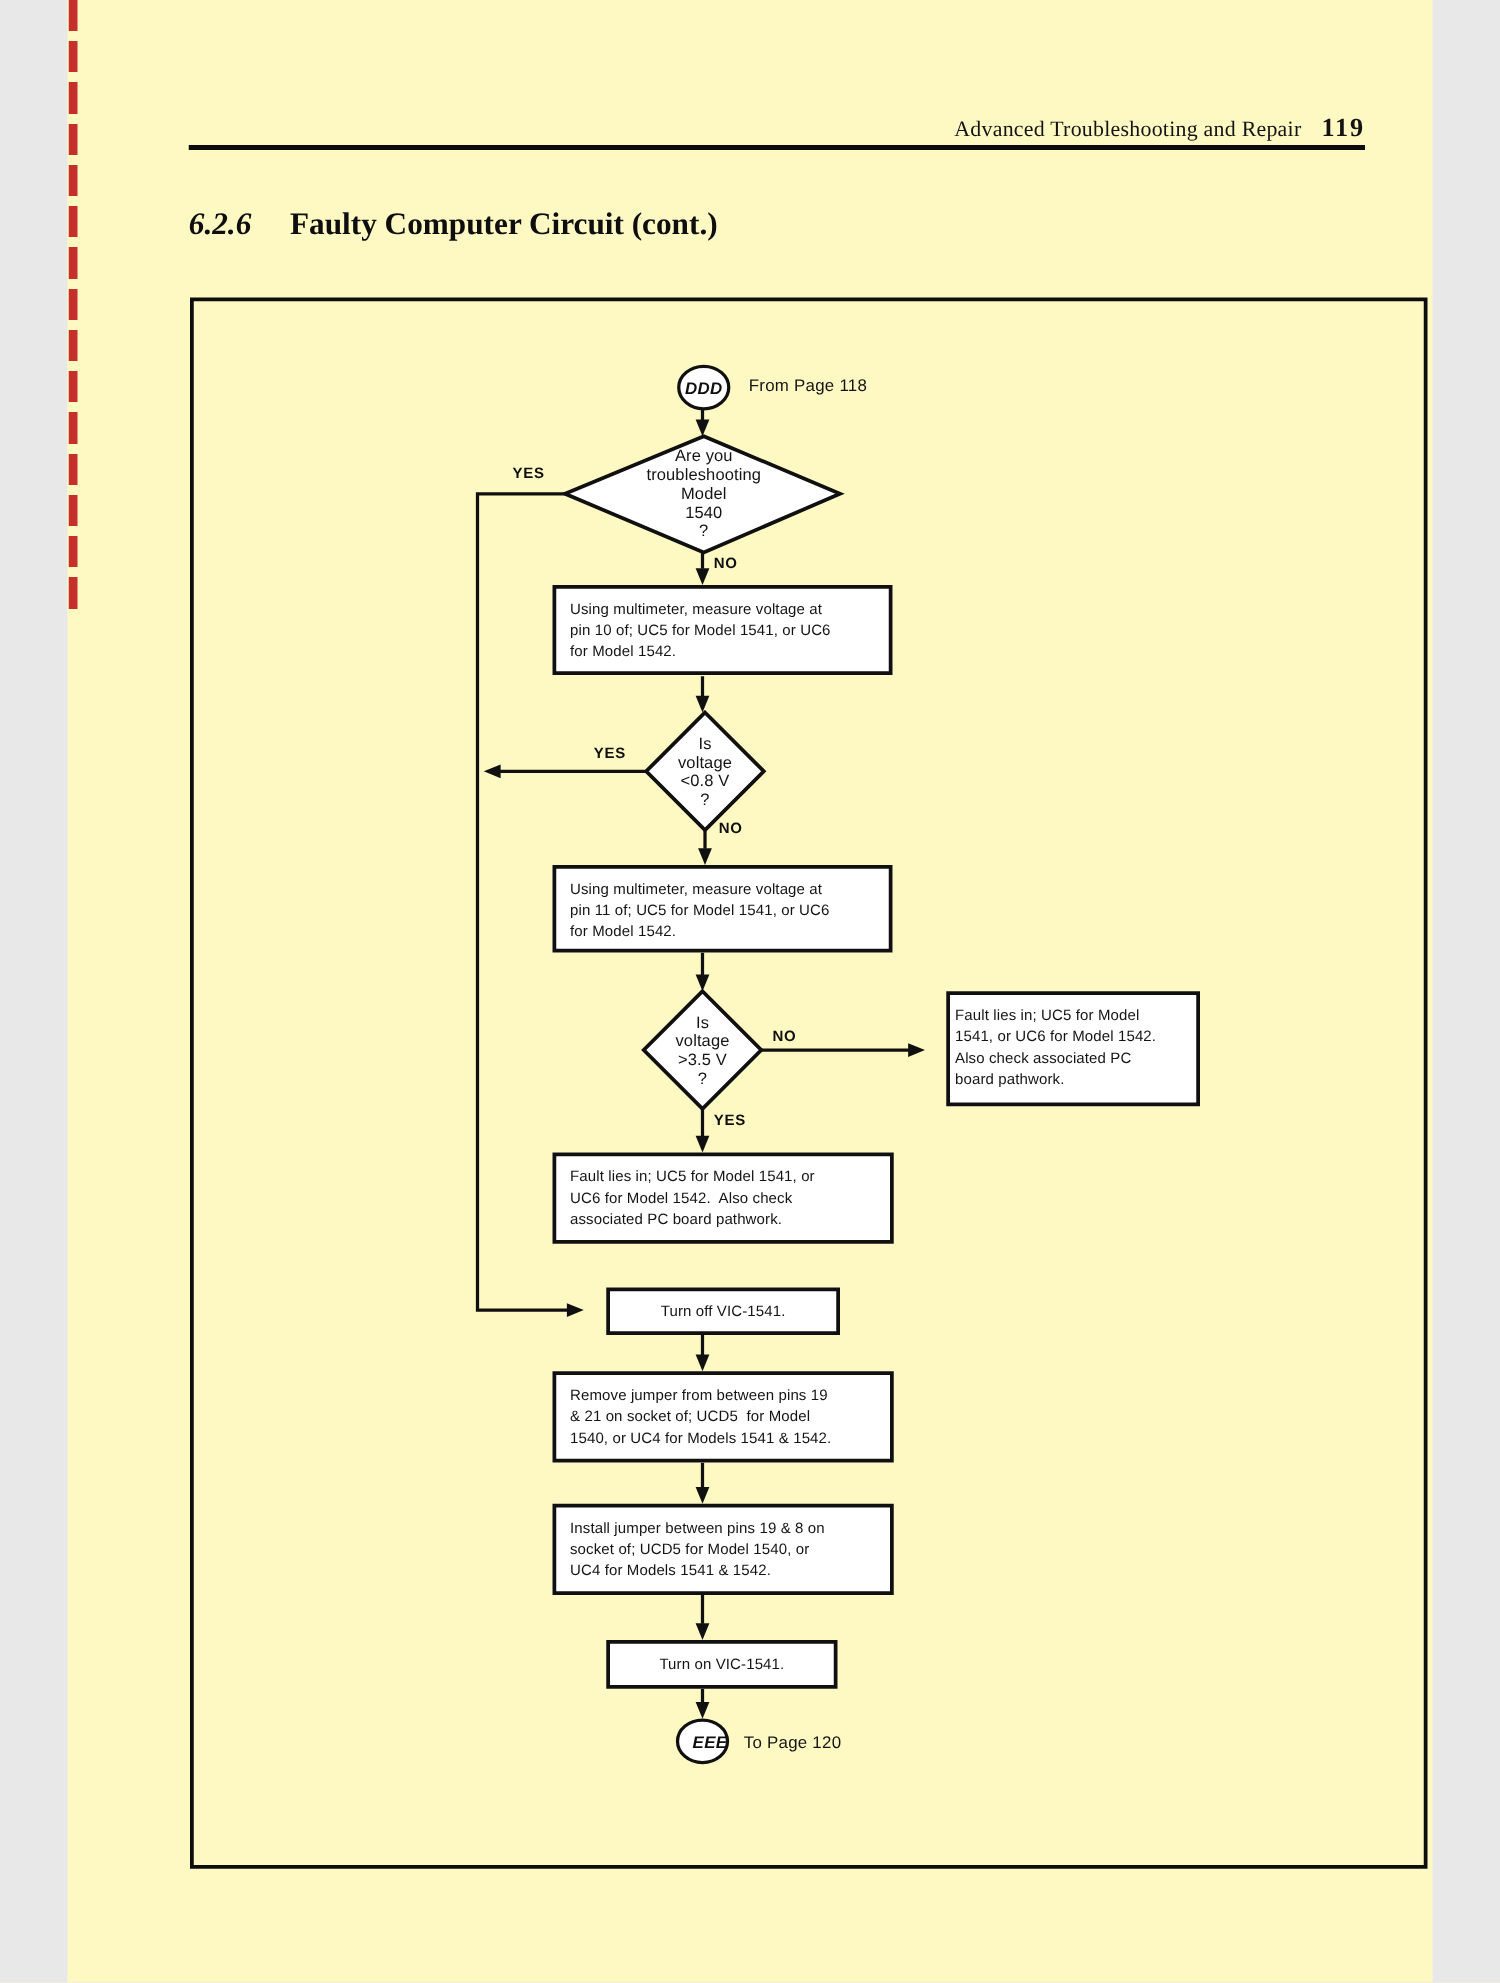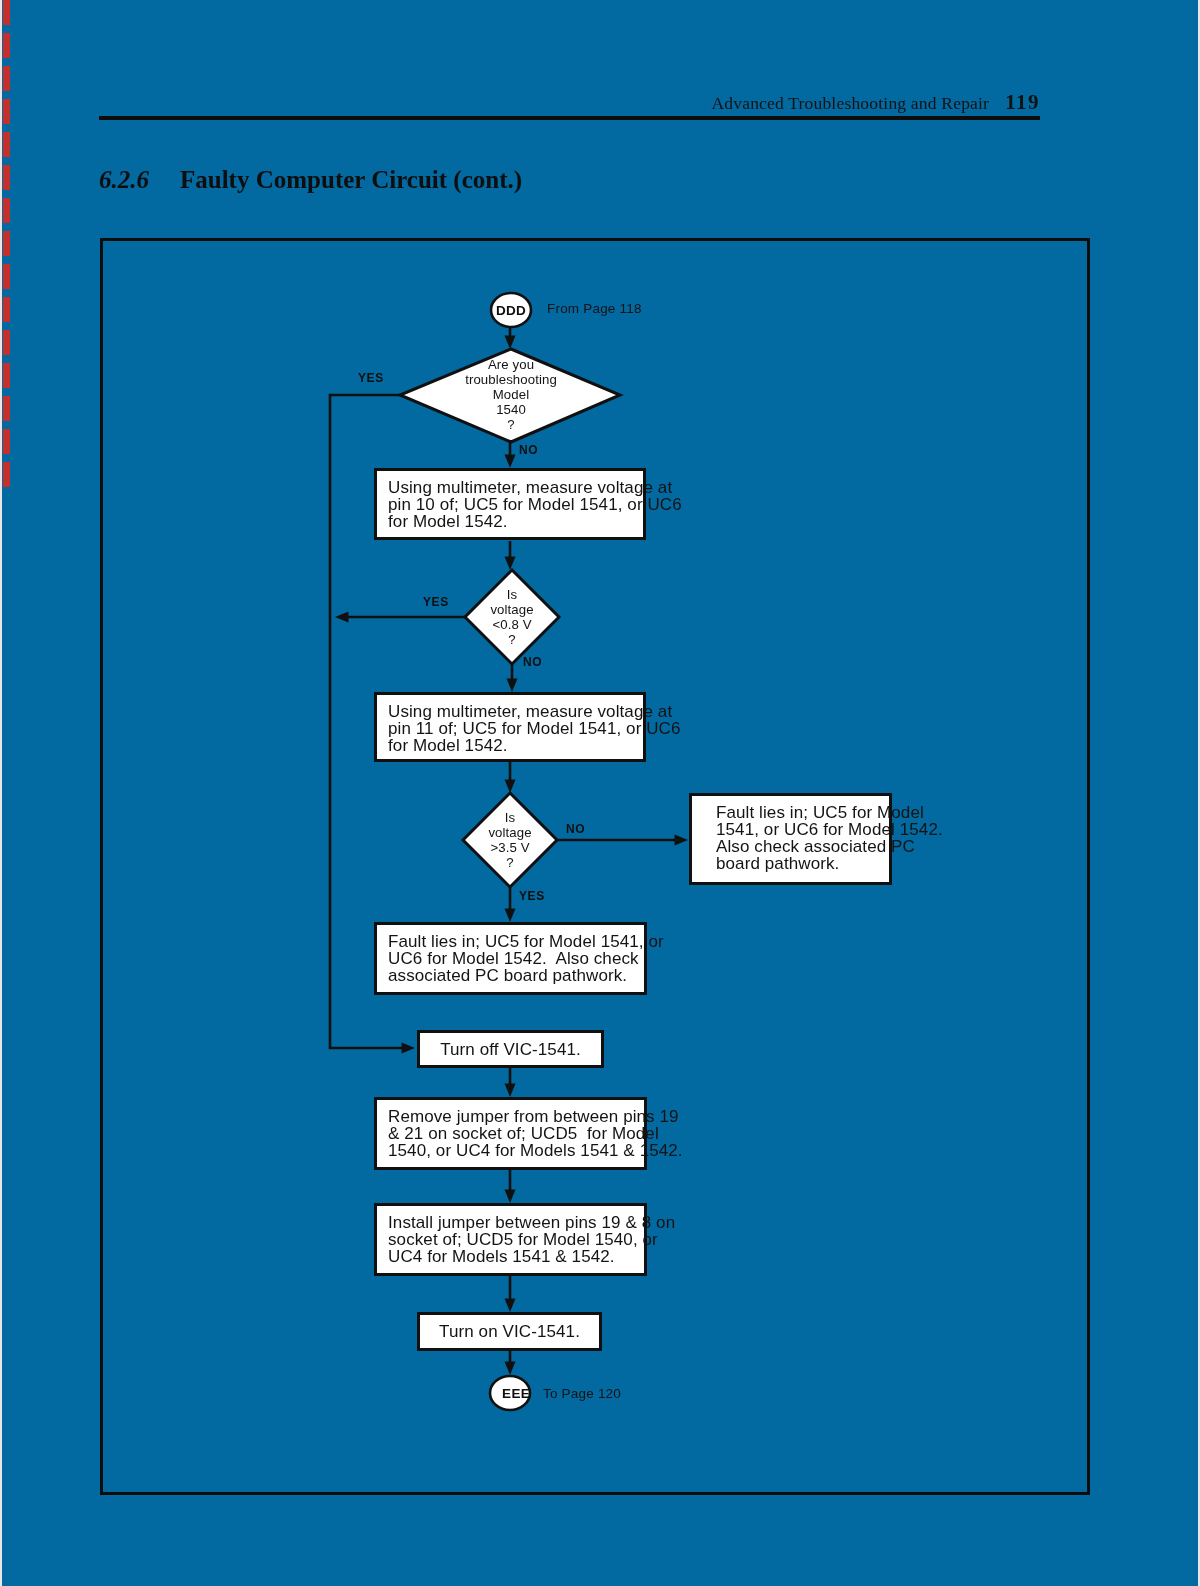--- a/index.html
+++ b/index.html
@@ -1,18 +1,18 @@
 <!DOCTYPE html>
 <html><head>
 <meta charset="utf-8">
 <style>
   html,body{margin:0;padding:0;background:#e8e8e8;}
   .page{
-    position:relative;width:1196px;height:1586px;margin:0 auto;
-    background:#0369a1;overflow:hidden;
+    position:relative;width:1092px;height:1586px;margin:0 auto;
+    background:#fef9c3;overflow:hidden;
     font-family:"Liberation Sans",sans-serif;color:#151515;
   }
   .red-edge{
     position:absolute;left:1px;top:0;width:7px;height:492px;
     background:repeating-linear-gradient(to bottom,#c5302c 0 25px,rgba(197,48,44,0) 25px 33px);
   }
   .running-head{
     position:absolute;left:98px;top:90px;width:940px;text-align:right;
     font-family:"Liberation Serif","DejaVu Serif",serif;font-size:17.5px;color:#131313;
     letter-spacing:.2px;
@@ -21,30 +21,30 @@
   .head-rule{position:absolute;left:97px;top:116px;width:941px;height:4px;background:#0c0c0c;}
   .section-title{
     position:absolute;left:97px;top:166px;
     font-family:"Liberation Serif","DejaVu Serif",serif;font-weight:bold;font-size:25px;color:#0e0e0e;
   }
   .section-title .num{margin-right:31px;font-style:italic;}
   .frame{position:absolute;left:98px;top:238px;width:984px;height:1251px;border:3px solid #0d0d0d;}
   svg.wires{position:absolute;left:0;top:0;width:1200px;height:1586px;pointer-events:none;}
   .node{
     position:absolute;box-sizing:border-box;border:3px solid #101010;background:#fff;
-    font-size:17px;line-height:17px;color:#141414;white-space:pre;letter-spacing:.1px;
+    font-size:12px;line-height:17px;color:#141414;white-space:pre;letter-spacing:.1px;margin-left:16px;
   }
   .node.proc{padding:8px 2px 4px 11px;text-align:left;}
   .node.center{display:flex;align-items:center;justify-content:center;text-align:center;padding:0;}
   .dtext{
     position:absolute;text-align:center;font-size:13.2px;line-height:15px;
     color:#141414;white-space:pre;letter-spacing:.1px;
   }
   .blabel{position:absolute;font-weight:bold;font-size:12px;color:#0f0f0f;letter-spacing:.6px;}
-  .clabel{position:absolute;font-weight:bold;font-size:13.5px;color:#0f0f0f;text-align:center;letter-spacing:.3px;}
+  .clabel{position:absolute;font-weight:bold;font-size:13.5px;color:#0f0f0f;text-align:center;letter-spacing:.3px;font-style:italic;}
   .note{position:absolute;font-size:13.5px;color:#141414;letter-spacing:.2px;}
 </style>
 </head>
 <body>
 
 <div class="page">
 
   <div class="red-edge"></div>
 
   <div class="running-head">
@@ -114,21 +114,21 @@
   <div class="blabel" style="left:521px;top:655px;">NO</div>
   <div class="blabel" style="left:564px;top:822px;">NO</div>
   <div class="blabel" style="left:517px;top:889px;">YES</div>
 
   <div class="node proc" style="left:372px;top:468px;width:272px;height:72px;">Using multimeter, measure voltage at
 pin 10 of; UC5 for Model 1541, or UC6
 for Model 1542.</div>
   <div class="node proc" style="left:372px;top:692px;width:272px;height:70px;">Using multimeter, measure voltage at
 pin 11 of; UC5 for Model 1541, or UC6
 for Model 1542.</div>
-  <div class="node proc" style="left:687px;top:793px;width:203px;height:92px;padding-left:24px;">Fault lies in; UC5 for Model
+  <div class="node proc" style="left:687px;top:793px;width:203px;height:92px;padding-left:4px;">Fault lies in; UC5 for Model
 1541, or UC6 for Model 1542.
 Also check associated PC
 board pathwork.</div>
   <div class="node proc" style="left:372px;top:922px;width:273px;height:73px;">Fault lies in; UC5 for Model 1541, or
 UC6 for Model 1542.  Also check
 associated PC board pathwork.</div>
   <div class="node center" style="left:415px;top:1030px;width:187px;height:38px;">Turn off VIC-1541.</div>
   <div class="node proc" style="left:372px;top:1097px;width:273px;height:73px;">Remove jumper from between pins 19
 &amp; 21 on socket of; UCD5  for Model
 1540, or UC4 for Models 1541 &amp; 1542.</div>

